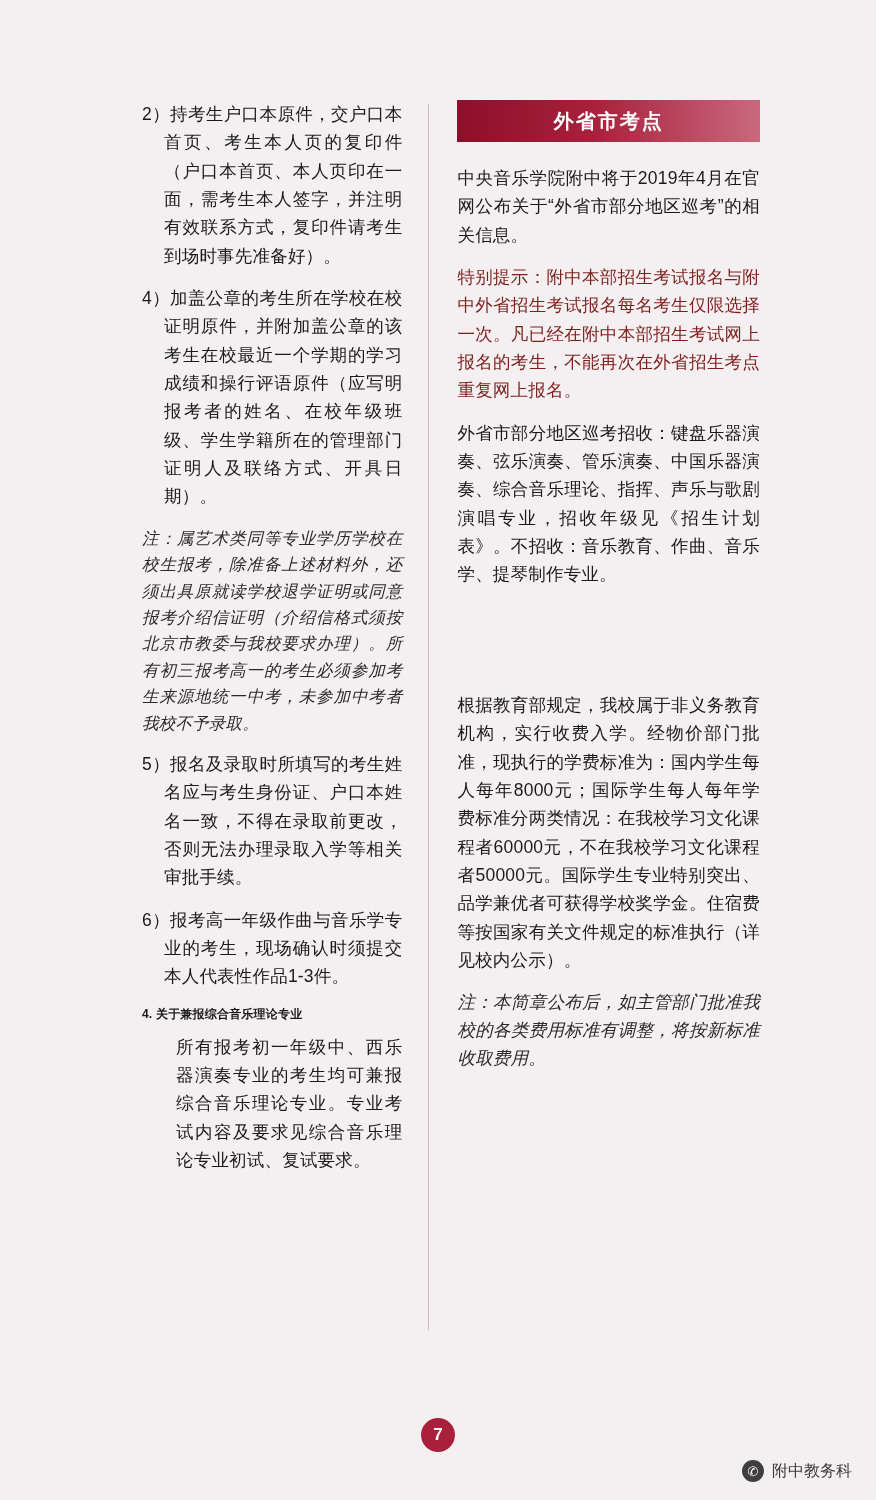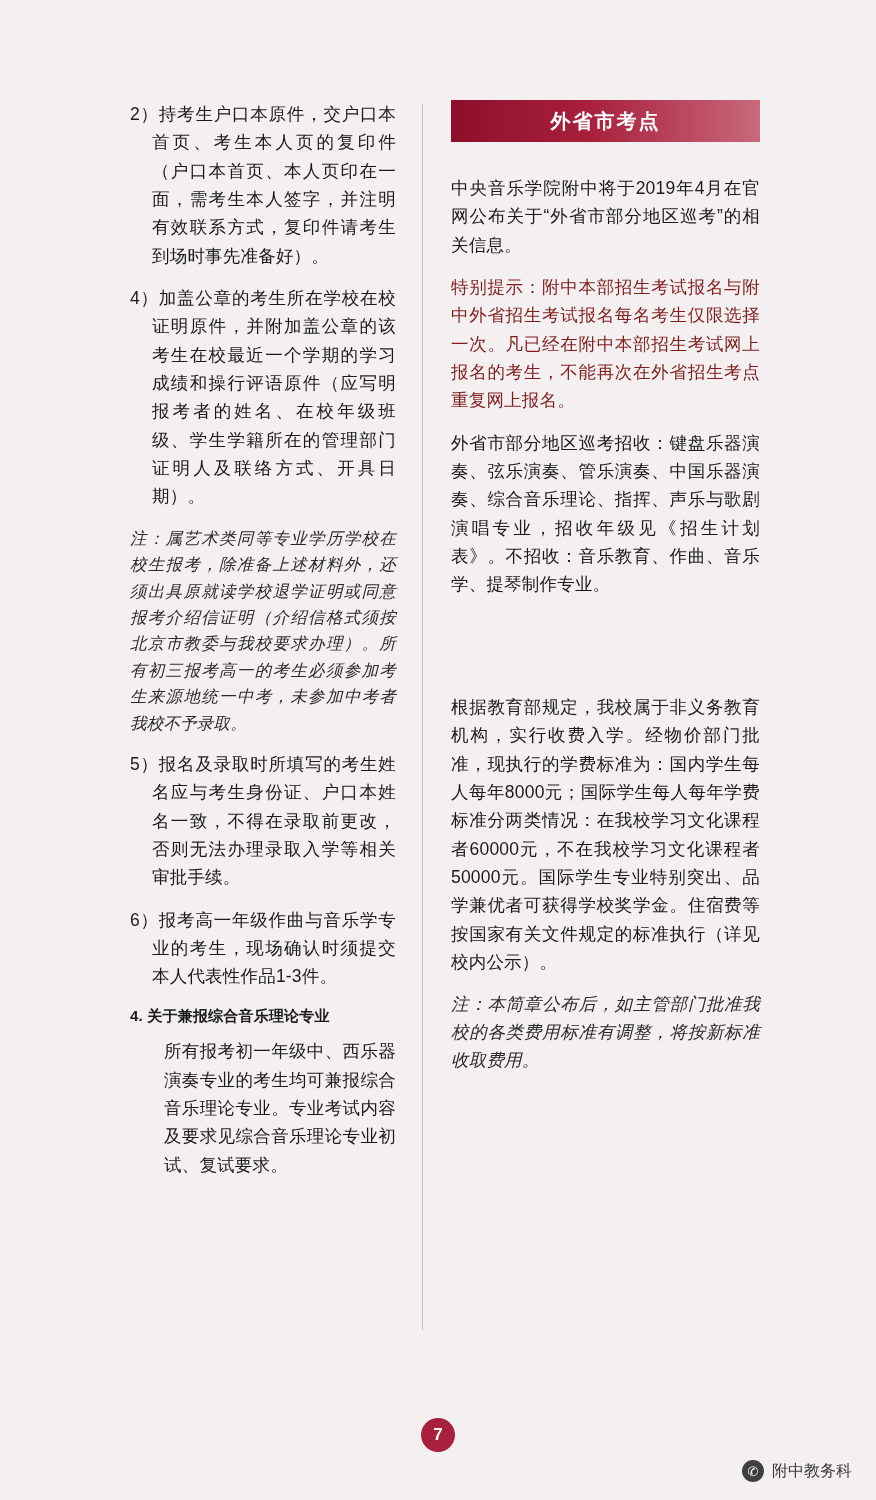--- a/index.html
+++ b/index.html
@@ -28,20 +28,21 @@
     top: 100px;
     width: 630px;
     height: 1260px;
     display: flex;
     gap: 0;
   }
   .col-left {
     width: 292px;
     padding-right: 26px;
     box-sizing: border-box;
+    margin-left: 12px;
   }
   .divider {
     width: 1px;
     background: #c9b9bc;
     margin: 4px 0 30px 0;
     flex: 0 0 1px;
   }
   .col-right {
     width: 337px;
     padding-left: 28px;
@@ -63,28 +64,28 @@
     padding-left: 34px;
   }
   .note {
     font-style: italic;
     font-size: 16.5px;
     line-height: 1.6;
     color: #2a2a2a;
   }
   .heading-num {
     font-weight: bold;
-    font-size: 15px;
+    font-size: 12px;
     margin: 6px 0 10px 0;
     line-height: 1.5;
   }
   .banner {
     position: relative;
     height: 42px;
-    margin: 0 0 32px 0;
+    margin: 0 0 22px 0;
     background: linear-gradient(90deg, #8d0f2a 0%, #a8203c 45%, #c9697c 100%);
     display: flex;
     align-items: center;
     justify-content: center;
     color: #ffffff;
     font-size: 20px;
     font-weight: bold;
     letter-spacing: 2px;
     box-shadow: 0 0 0 0 transparent;
   }
@@ -148,20 +149,21 @@
     border-radius: 50%;
     background: #3f3f3f;
     display: inline-flex;
     align-items: center;
     justify-content: center;
     color: #fff;
     font-size: 13px;
   }
   .right-text p {
     font-size: 17.5px;
+    margin-top: 8px;
   }
 </style>
 </head>
 <body>
 
 <div class="page">
 
   <div class="columns">
 
     <div class="col-left">

